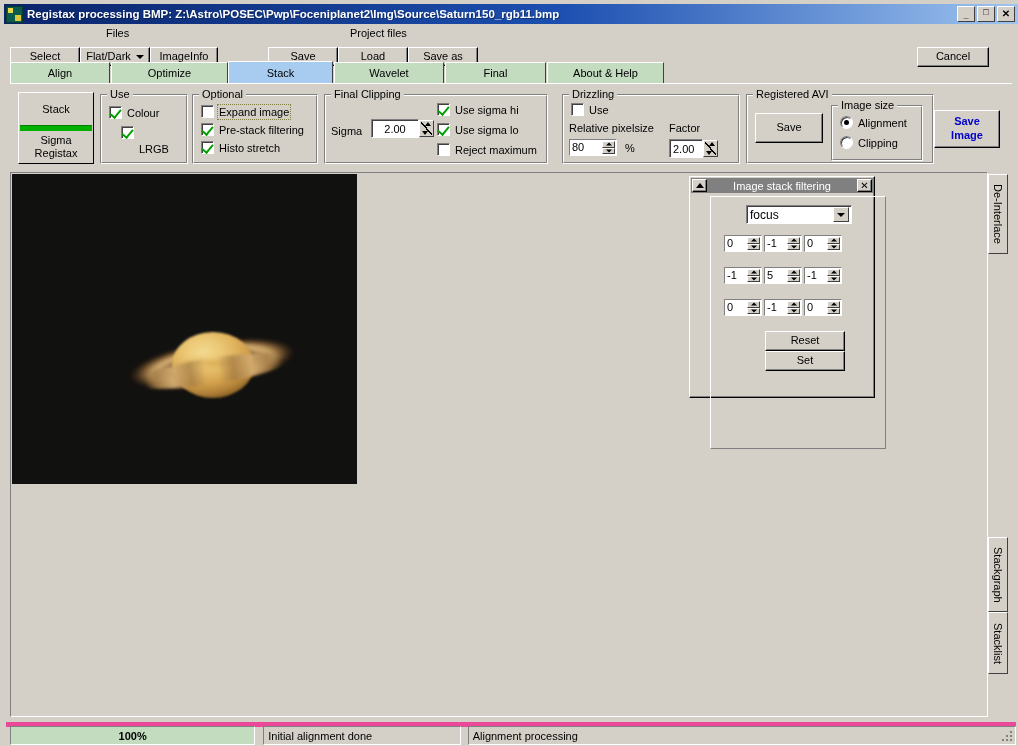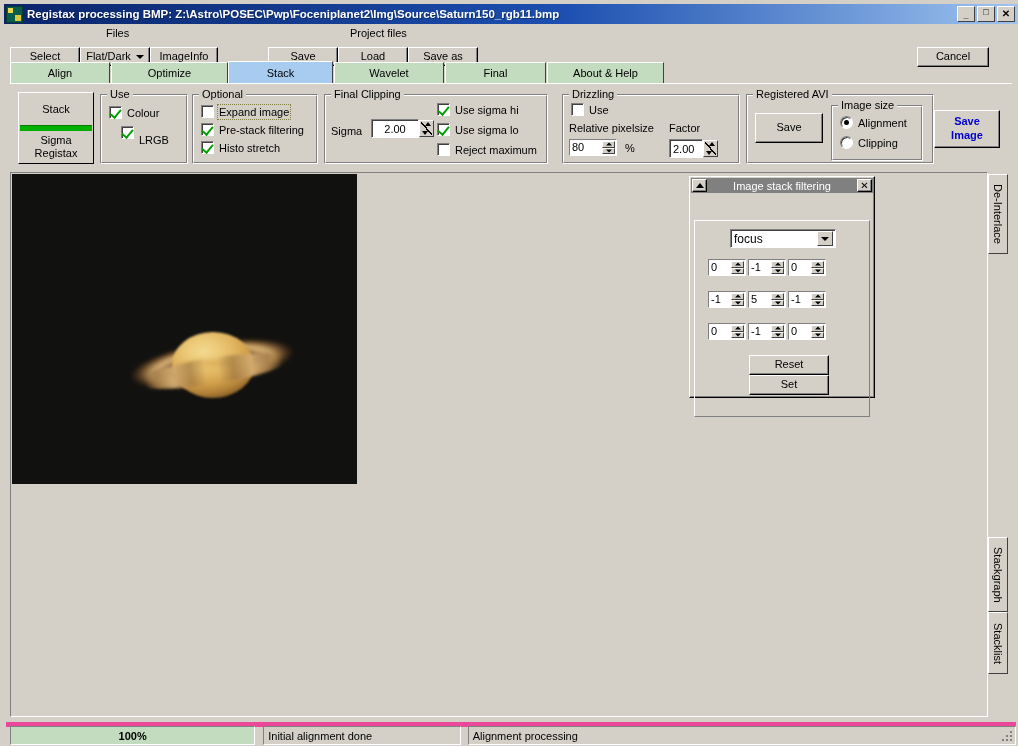--- a/index.html
+++ b/index.html
@@ -120,23 +120,23 @@
 
   
   .dialog{position:absolute;left:687px;top:174px;width:186px;height:222px;background:#d4d0c8;
     border-top:1px solid #fff;border-left:1px solid #fff;
     border-right:1px solid #000;border-bottom:1px solid #000;
     box-shadow:inset -1px -1px 0 #808080;box-sizing:border-box;}
   .dlg-title{position:absolute;left:1px;top:1px;width:182px;height:15px;background:#808080;
     display:flex;align-items:center;justify-content:center;color:#fff;font-size:11px;}
   .dlg-roll{position:absolute;left:2px;top:2px;width:15px;height:13px;}
   .dlg-close{position:absolute;right:2px;top:2px;width:15px;height:13px;}
-  .dlg-body{position:absolute;left:4px;top:19px;width:176px;height:197px;
-    border-top:1px solid #fff;border-left:1px solid #fff;
-    border-right:1px solid #808080;border-bottom:1px solid #808080;box-sizing:border-box;margin-top:24px;}
+  .dlg-body{position:absolute;left:20px;top:19px;width:176px;height:253px;
+    border-top:1px solid #fff;border-left:1px solid #fff;
+    border-right:1px solid #808080;border-bottom:1px solid #808080;box-sizing:border-box;}
 
   .spin{position:absolute;height:17px;background:#fff;
     border-top:1px solid #808080;border-left:1px solid #808080;
     border-right:1px solid #fff;border-bottom:1px solid #fff;
     box-sizing:border-box;display:flex;align-items:stretch;}
   .spin input,.spin .val{flex:1 1 auto;border:0;background:transparent;font-size:11px;
     font-family:"Liberation Sans",sans-serif;padding:0 0 0 2px;outline:none;line-height:15px;color:#000;}
   .spinbtns{width:13px;display:flex;flex-direction:column;flex:0 0 auto;margin:1px 1px 1px 0;}
   .sb{flex:1 1 50%;background:#d4d0c8;border-top:1px solid #fff;border-left:1px solid #fff;
     border-right:1px solid #404040;border-bottom:1px solid #404040;box-sizing:border-box;
@@ -257,21 +257,21 @@
       <span>Sigma</span>
       <span>Registax</span>
     </div>
   </div>
 
   <div class="group" style="left:98px;top:92px;width:88px;height:70px;">
     <div class="group-label">Use</div>
     <div class="cb checked" style="left:8px;top:11px;"></div>
     <div class="cb-lab" style="left:26px;top:12px;">Colour</div>
     <div class="cb checked" style="left:20px;top:31px;"></div>
-    <div class="cb-lab" style="left:38px;top:39px;">LRGB</div>
+    <div class="cb-lab" style="left:38px;top:48px;">LRGB</div>
   </div>
 
   <div class="group" style="left:190px;top:92px;width:126px;height:70px;">
     <div class="group-label">Optional</div>
     <div class="cb" style="left:8px;top:10px;"></div>
     <div class="cb-lab focusrect" style="left:26px;top:11px;">Expand image</div>
     <div class="cb checked" style="left:8px;top:28px;"></div>
     <div class="cb-lab" style="left:26px;top:29px;">Pre-stack filtering</div>
     <div class="cb checked" style="left:8px;top:46px;"></div>
     <div class="cb-lab" style="left:26px;top:47px;">Histo stretch</div>

